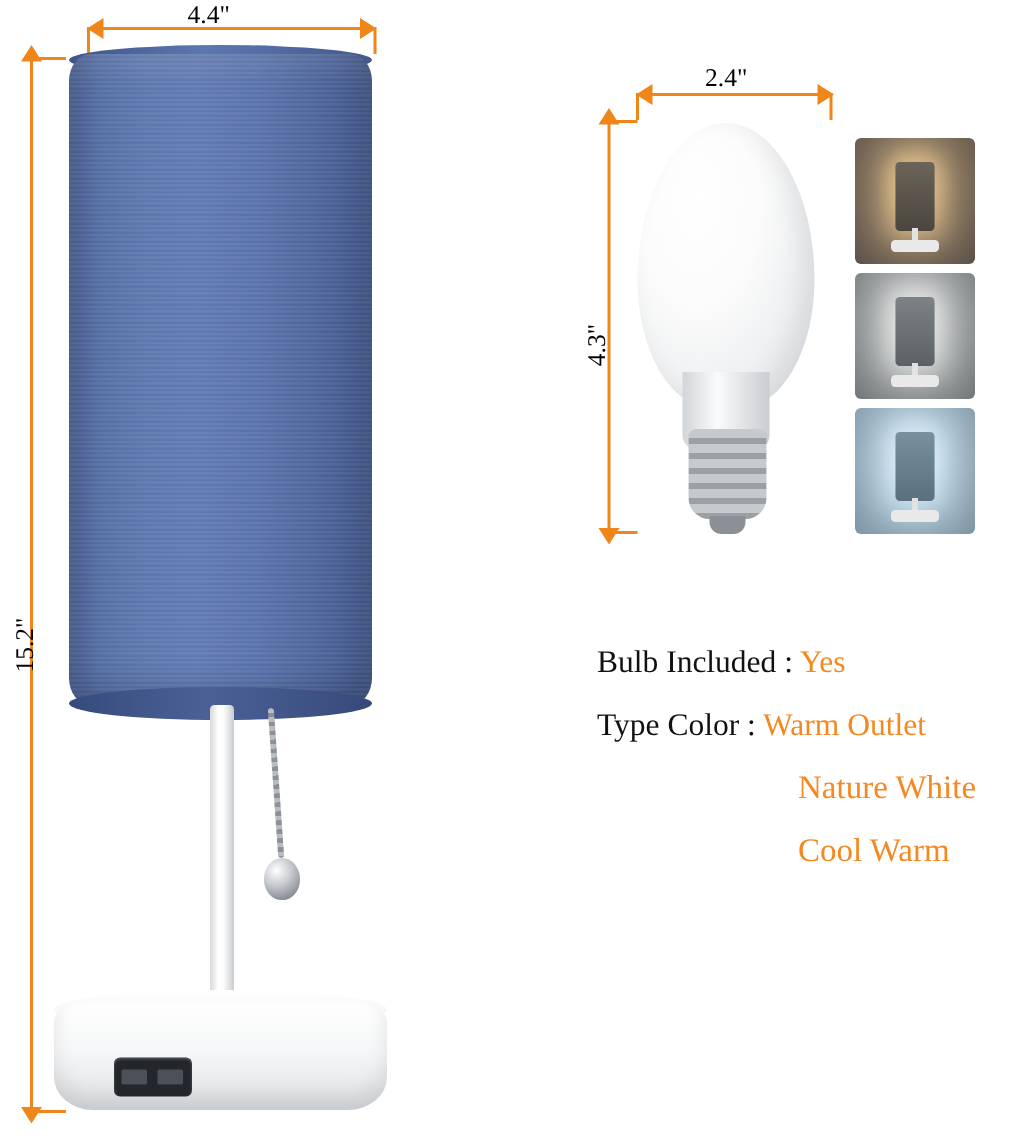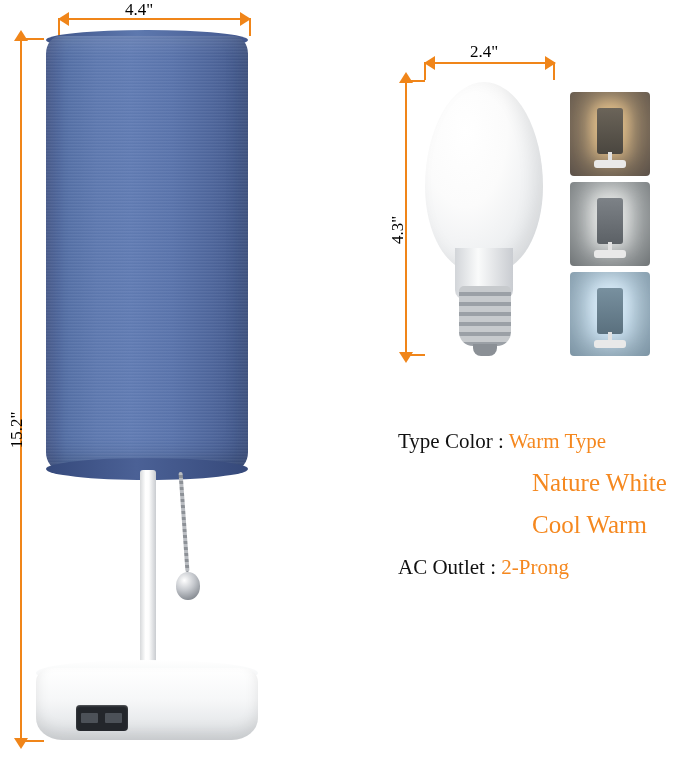--- a/index.html
+++ b/index.html
@@ -241,21 +241,21 @@
   .spec-row {
     font-size: 21px;
     line-height: 42px;
     color: #111111;
     white-space: nowrap;
   }
   .spec-val {
     color: #F5881F;
   }
   .spec-extra {
-    font-size: 25px;
+    font-size: 22px;
     line-height: 42px;
     color: #F5881F;
     padding-left: 134px;
   }
 </style>
 </head>
 <body>
 
 <div class="stage">
 
@@ -313,30 +313,30 @@
     <div class="mini-base"></div>
   </div>
   <div class="thumb" id="thumb-cool">
     <div class="mini-shade"></div>
     <div class="mini-neck"></div>
     <div class="mini-base"></div>
   </div>
 
   <div class="specs">
 
+    <div class="spec-row">
+      <span>Bulb Included :</span>
+      <span class="spec-val">Yes</span>
+    </div>
 
     <div class="spec-row">
       <span>Type Color :</span>
-      <span class="spec-val">Warm Type</span>
+      <span class="spec-val">Warm Outlet</span>
     </div>
     <div class="spec-extra">Nature White</div>
     <div class="spec-extra">Cool Warm</div>
 
 
 
 
-    <div class="spec-row">
-      <span>AC Outlet :</span>
-      <span class="spec-val">2-Prong</span>
-    </div>
 
   </div>
 </div>
 
 </body></html>

